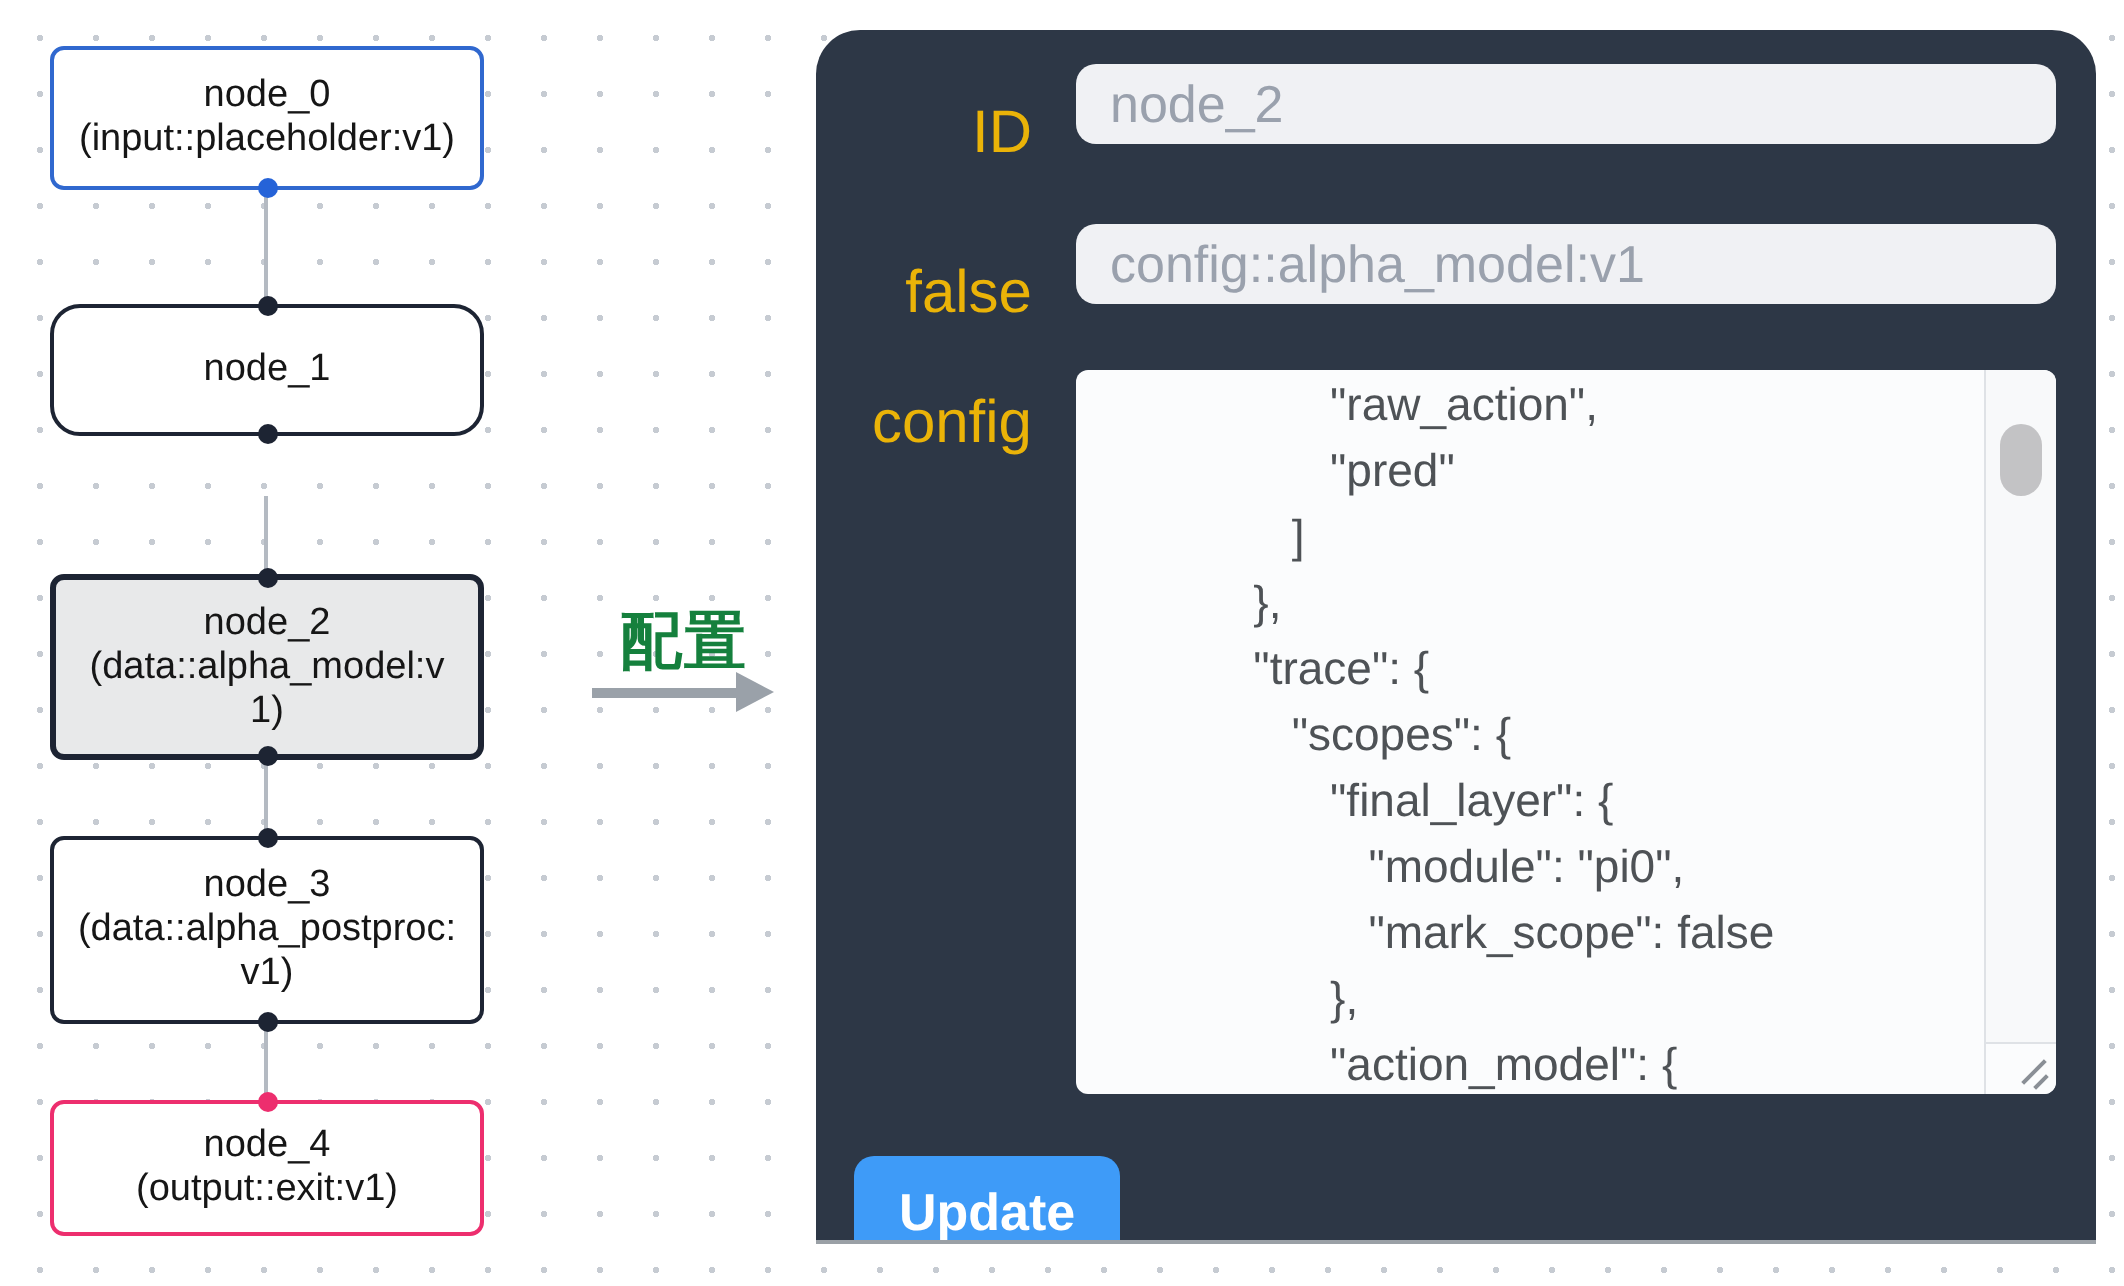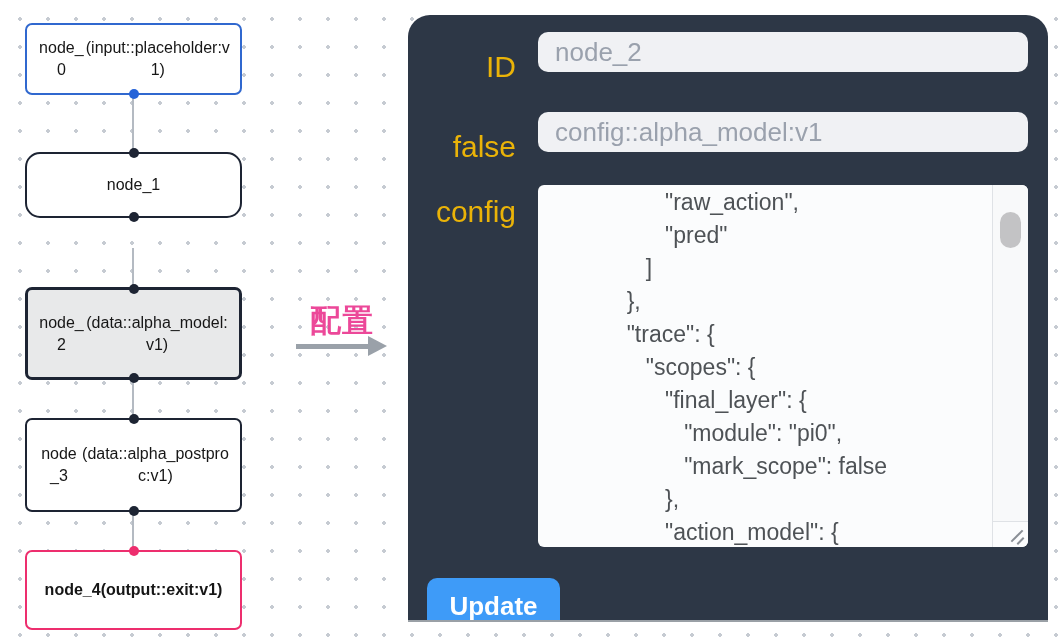--- a/index.html
+++ b/index.html
@@ -15,43 +15,43 @@
   .flow{position:absolute;inset:0;}
   .edge{position:absolute;left:132px;width:2px;background:#b4bac2;}
   .edge-0{top:95px;height:60px;}
   .edge-1{top:248px;height:39px;}
   .edge-2{top:380px;height:38px;}
   .edge-3{top:512px;height:38px;}
 
   .node{
     position:absolute;left:25px;width:217px;box-sizing:border-box;
     background:#ffffff;border:2px solid #1d2433;border-radius:7px;
-    display:flex;flex-direction:row;align-items:center;justify-content:center;
-    font-size:16px;line-height:22px;color:#161616;text-align:center;
+    display:flex;flex-direction:column;align-items:center;justify-content:center;
+    font-size:19px;line-height:22px;color:#161616;text-align:center;
     padding:2px 10px;word-break:break-all;
   }
   .node-0{top:23px;height:72px;border-color:#3068cf;border-width:2px;}
   .node-1{top:152px;height:66px;border-radius:15px;}
   .node-2{top:287px;height:93px;background:#e8e9ea;border-width:3px;}
   .node-3{top:418px;height:94px;}
-  .node-4{top:550px;height:80px;border-color:#ed2e6e;font-weight:bold;}
+  .node-4{top:550px;height:68px;border-color:#ed2e6e;}
 
   .port{
     position:absolute;left:50%;transform:translateX(-50%);
     width:10px;height:10px;border-radius:50%;background:#1d2433;
   }
   .port-top{top:-6px;}
   .port-bottom{bottom:-6px;}
   .port-blue{background:#2563d8;}
   .port-pink{background:#ed2e6e;}
 
   
   .transition-label{
     position:absolute;left:296px;top:300px;width:92px;text-align:center;
-    font-size:31px;font-weight:600;color:#ec4899;letter-spacing:1px;
+    font-size:31px;font-weight:600;color:#15803d;letter-spacing:1px;
   }
   .arrow-shaft{position:absolute;left:296px;top:344px;width:74px;height:5px;background:#9aa1a9;}
   .arrow-head{
     position:absolute;left:368px;top:336px;width:0;height:0;
     border-top:10px solid transparent;border-bottom:10px solid transparent;
     border-left:19px solid #9aa1a9;
   }
 
   
   .panel{

